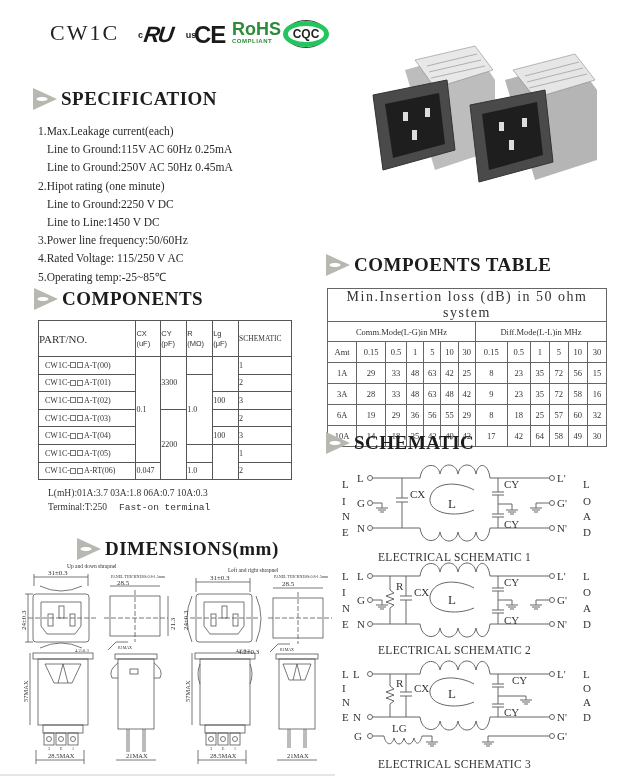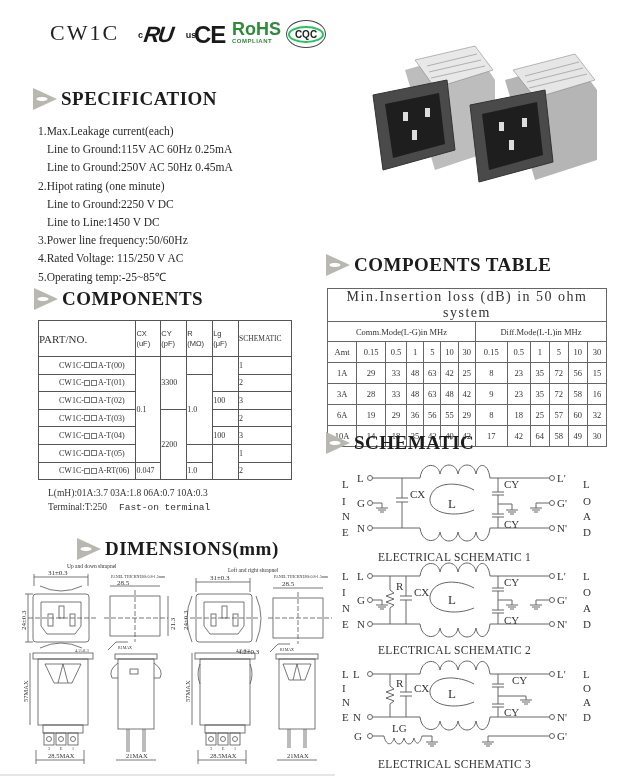--- a/index.html
+++ b/index.html
@@ -13,42 +13,42 @@
   .cert { top: 22px; height: 26px; display: flex; align-items: center; }
   #ul { left: 138px; font-family: "Liberation Sans", sans-serif; font-weight: bold; color: #1a1a1a; }
   #ul .c { font-size: 9px; margin-right: 1px; }
   #ul .ru { font-size: 22px; font-style: italic; letter-spacing: -2px; transform: skewX(-8deg); }
   #ul .us { font-size: 9px; margin-left: 14px; }
   #ce { left: 194px; font-family: "Liberation Sans", sans-serif; font-size: 24px; font-weight: bold; color: #1a1a1a; letter-spacing: -1px; }
   #rohs { left: 232px; top: 20px; flex-direction: column; align-items: flex-start; height: auto; }
   #rohs .big { font-family: "Liberation Sans", sans-serif; font-weight: bold; font-size: 18px; color: #2e8b3a; line-height: 18px; }
   #rohs .small { font-family: "Liberation Sans", sans-serif; font-weight: bold; font-size: 6px; color: #2e8b3a; letter-spacing: 0.5px; }
   #cqc { left: 286px; top: 20px; width: 40px; height: 28px; border: 1.5px solid #444; border-radius: 50%; justify-content: center; }
-  #cqc .inner { border: 2px solid #22c55e; border-radius: 50%; padding: 1px 5px; font-family: "Liberation Sans", sans-serif; font-size: 10px; font-weight: bold; }
+  #cqc .inner { border: 5px solid #22c55e; border-radius: 50%; padding: 1px 5px; font-family: "Liberation Sans", sans-serif; font-size: 12px; font-weight: bold; }
 
   
   .sec { display: flex; align-items: center; }
   .sec .tri { width: 24px; height: 22px; position: relative; margin-right: 4px; }
   .sec .tri svg { width: 24px; height: 22px; }
   .sec .ttl { font-family: "Liberation Serif", serif; font-weight: bold; font-size: 19px; letter-spacing: 0.5px; color: #1c1c1c; }
 
   
   #spec-list { left: 38px; top: 122px; font-family: "Liberation Serif", serif; font-size: 11.5px; color: #2a2a2a; }
   #spec-list .ln { height: 18.2px; line-height: 18.2px; white-space: nowrap; }
   #spec-list .ind { padding-left: 9px; }
 
   
   table { border-collapse: collapse; }
   #comp-table { left: 38px; top: 320px; width: 254px; font-size: 8px; font-family: "Liberation Serif", serif; }
   #comp-table td, #comp-table th { border: 1px solid #555; text-align: left; font-weight: normal; color: #333; }
   #comp-table th { height: 36px; font-family: "Liberation Sans", sans-serif; font-size: 7.5px; line-height: 10px; }
   #comp-table th.part { font-family: "Liberation Serif", serif; font-size: 11px; }
   #comp-table th.schem { font-family: "Liberation Serif", serif; font-size: 7.5px; }
   #comp-table td { height: 17.6px; }
-  #comp-table td.pn { text-align: left; padding-left: 20px; font-size: 8px; }
+  #comp-table td.pn { text-align: left; padding-left: 6px; font-size: 8px; }
   .box { display: inline-block; width: 6px; height: 6px; border: 0.7px solid #777; margin: 0 0.5px; vertical-align: -0.5px; }
 
   #comp-notes { left: 48px; top: 486px; font-size: 9.5px; font-family: "Liberation Serif", serif; color: #333; line-height: 14px; }
   #comp-notes .mono { font-family: "Liberation Mono", monospace; font-size: 9.5px; margin-left: 12px; }
 
   
   #loss-table { left: 327px; top: 288px; width: 280px; font-family: "Liberation Serif", serif; color: #333; }
   #loss-table td { border: 1px solid #666; text-align: center; height: 21px; font-size: 8.5px; }
   #loss-table .title td { font-size: 14px; letter-spacing: 1.5px; height: 22px; }
   #loss-table .modes td { font-size: 8.5px; height: 20px; }

